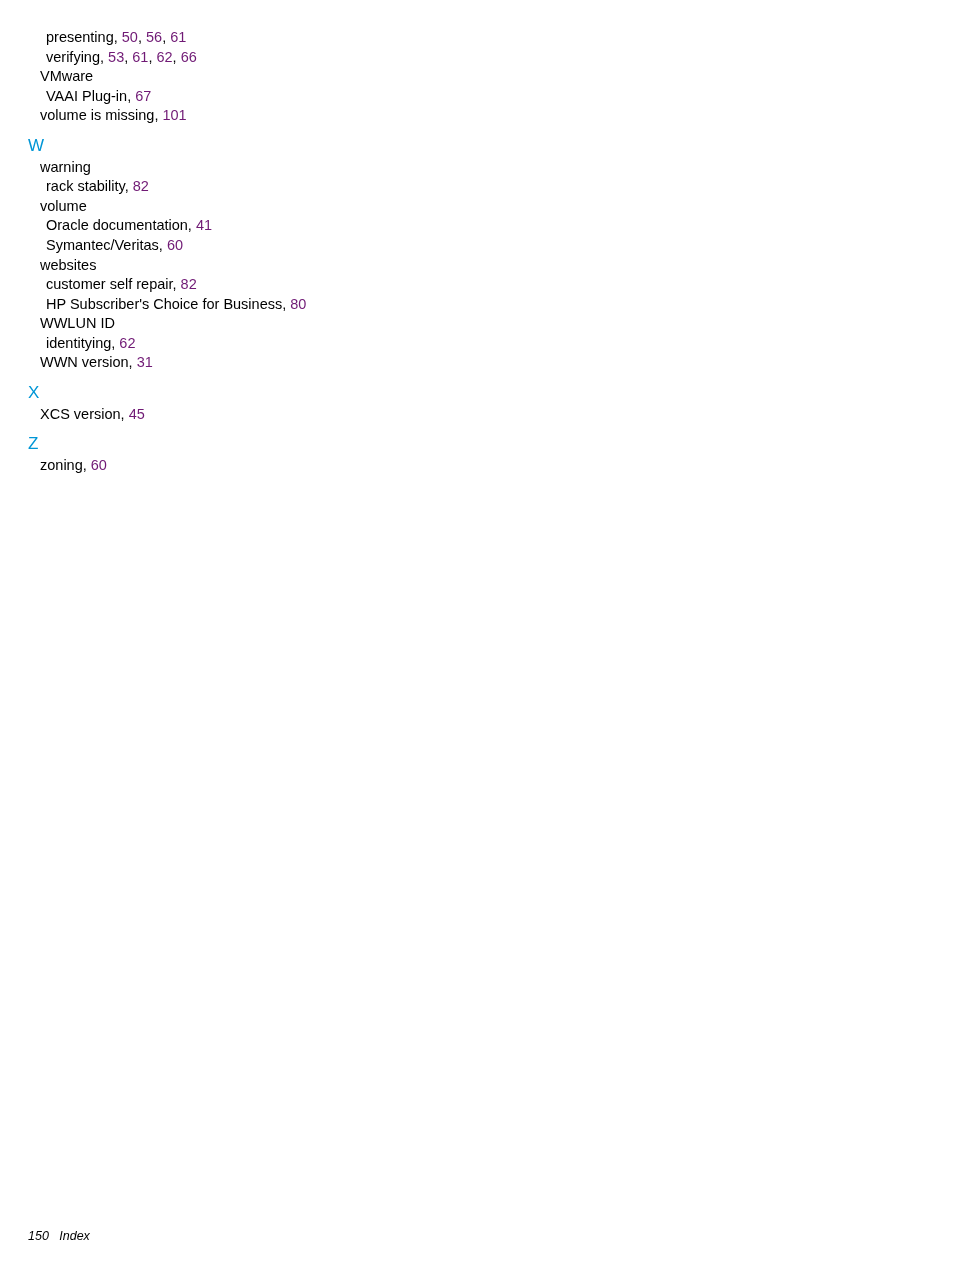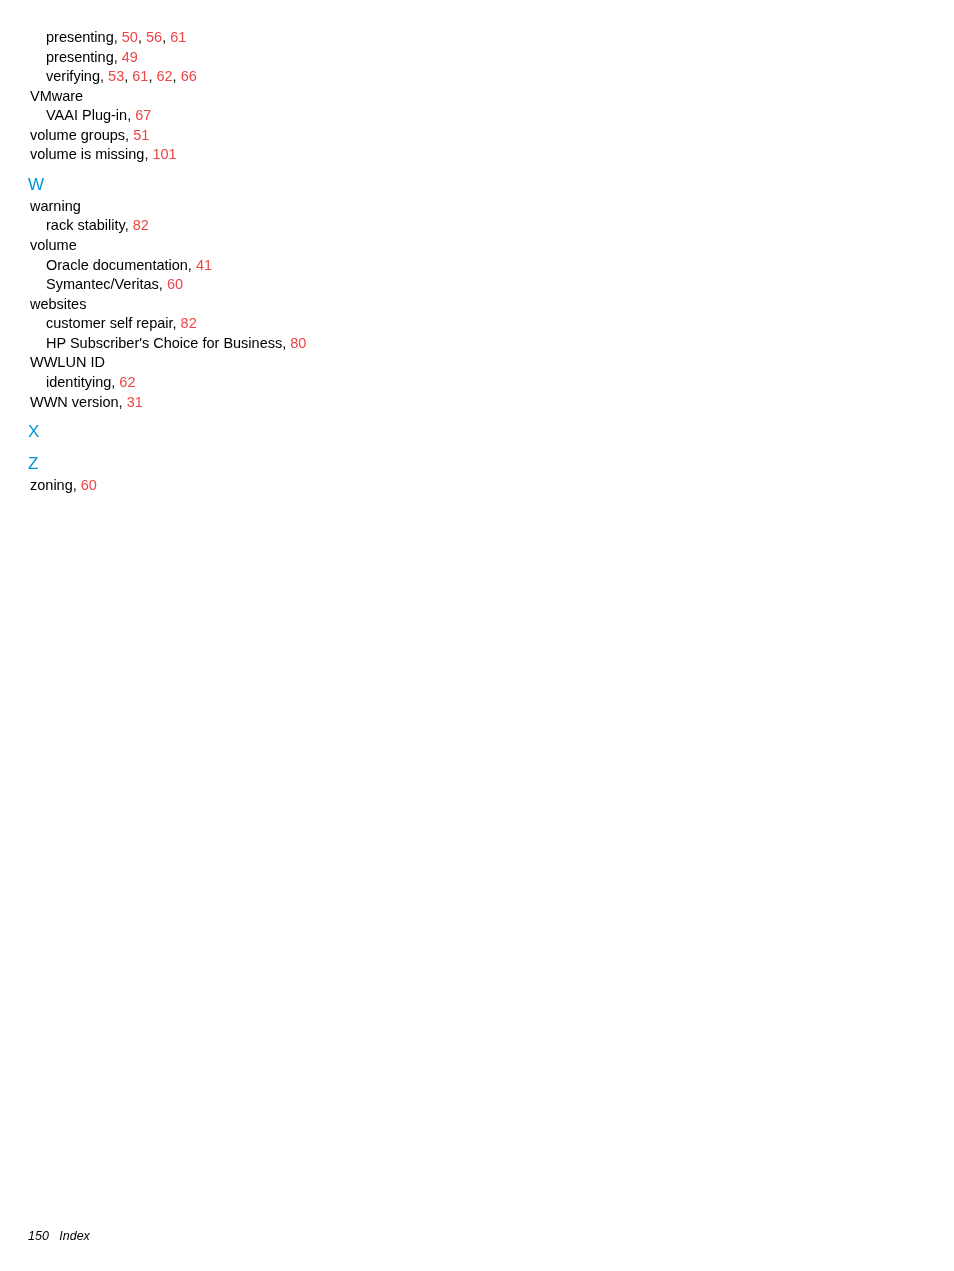--- a/index.html
+++ b/index.html
@@ -10,62 +10,61 @@
     background: #ffffff;
     position: relative;
     padding: 28px 0 0 28px;
     color: #000000;
     font-size: 14.5px;
     font-weight: 300;
     line-height: 1.35;
   }
   .ln { white-space: pre; }
   .i1 { margin-left: 18px; }
-  .i2 { margin-left: 2px; }
+  .i2 { margin-left: 12px; }
   .alpha {
     color: #0096d6;
     font-size: 17px;
     margin-top: 9px;
     margin-bottom: 0px;
     font-weight: 400;
   }
-  .link { color: #ef4444; }
+  .link { color: #701a75; }
   .footer {
     position: absolute;
     bottom: 26px;
     left: 28px;
     font-size: 12.5px;
     color: #000000;
     font-weight: 300;
     font-style: italic;
   }
 </style>
 </head>
 <body>
 
 <div id="root">
     <div class="ln i1"><span>presenting, </span><span class="link">50</span><span>, </span><span class="link">56</span><span>, </span><span class="link">61</span></div>
-    <div class="ln i1"><span>presenting, </span><span class="link">49</span></div>
     <div class="ln i1"><span>verifying, </span><span class="link">53</span><span>, </span><span class="link">61</span><span>, </span><span class="link">62</span><span>, </span><span class="link">66</span></div>
     <div class="ln i2"><span>VMware</span></div>
     <div class="ln i1"><span>VAAI Plug-in, </span><span class="link">67</span></div>
-    <div class="ln i2"><span>volume groups, </span><span class="link">51</span></div>
     <div class="ln i2"><span>volume is missing, </span><span class="link">101</span></div>
     <div class="alpha">W</div>
     <div class="ln i2"><span>warning</span></div>
     <div class="ln i1"><span>rack stability, </span><span class="link">82</span></div>
     <div class="ln i2"><span>volume</span></div>
     <div class="ln i1"><span>Oracle documentation, </span><span class="link">41</span></div>
     <div class="ln i1"><span>Symantec/Veritas, </span><span class="link">60</span></div>
     <div class="ln i2"><span>websites</span></div>
     <div class="ln i1"><span>customer self repair, </span><span class="link">82</span></div>
     <div class="ln i1"><span>HP Subscriber's Choice for Business, </span><span class="link">80</span></div>
     <div class="ln i2"><span>WWLUN ID</span></div>
     <div class="ln i1"><span>identitying, </span><span class="link">62</span></div>
     <div class="ln i2"><span>WWN version, </span><span class="link">31</span></div>
     <div class="alpha">X</div>
+    <div class="ln i2"><span>XCS version, </span><span class="link">45</span></div>
     <div class="alpha">Z</div>
     <div class="ln i2"><span>zoning, </span><span class="link">60</span></div>
   </div>
 
 <div class="footer">
   <span>150</span><span>&nbsp;&nbsp;&nbsp;</span><span>Index</span>
 </div>
 
 </body></html>

